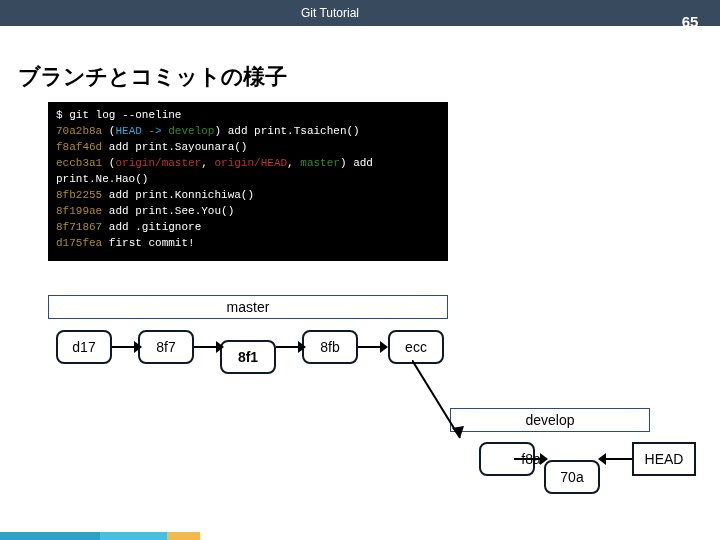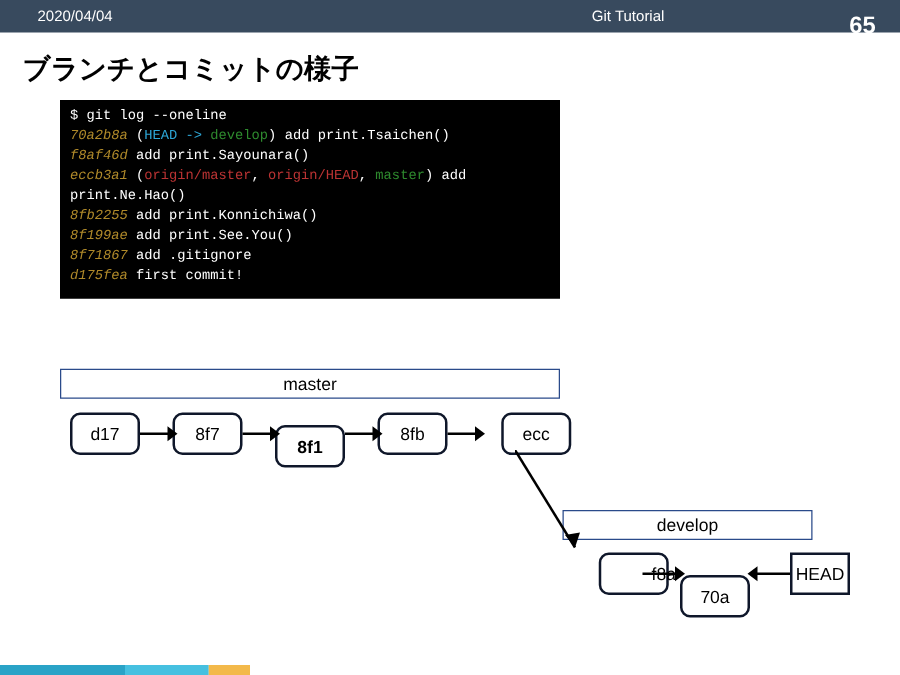--- a/index.html
+++ b/index.html
@@ -1,46 +1,45 @@
 <!DOCTYPE html>
 <html><head>
 <meta charset="utf-8">
 <style>
   * { margin: 0; padding: 0; box-sizing: border-box; }
   body { width: 720px; height: 540px; background: #fff; font-family: "Meiryo", "Hiragino Sans", sans-serif; position: relative; overflow: hidden; }
   .header { height: 26px; background: #384a5e; color: #fff; display: flex; align-items: center; font-size: 12px; }
   .header .date { padding-left: 30px; flex: 1; }
   .header .title { flex: 1; text-align: center; }
-  .header .page { width: 60px; text-align: center; font-size: 19px; font-weight: bold; margin-top: 16px; }
-  .slide-title { font-size: 22px; font-weight: bold; padding: 14px 18px 10px; }
+  .header .page { width: 60px; text-align: center; font-size: 15px; font-weight: bold; margin-top: 16px; }
+  .slide-title { font-size: 22px; font-weight: bold; padding: 14px 18px 10px; margin-top: 22px; }
   .terminal { width: 400px; margin: 0 0 0 48px; background: #000; padding: 6px 8px 10px; font-family: "Consolas","Courier New",monospace; font-size: 11px; line-height: 1.45; color: #fff; }
   .t-time { color: #2e8b2e; }
   .t-user { color: #666; }
   .t-cmd { color: #fff; }
-  .t-hash { color: #b08a2a; font-style: italic; }
+  .t-hash { color: #b08a2a; }
   .t-ref { color: #2da6d6; }
   .t-origin { color: #b33; }
   .t-master { color: #2e8b2e; }
   .t-msg { color: #fff; }
   .branch-label { position: absolute; border: 1px solid #2a4a8a; background: #fff; height: 24px; display: flex; align-items: center; justify-content: center; font-size: 14px; }
   .branch-master { left: 48px; top: 295px; width: 400px; }
   .branch-develop { left: 450px; top: 408px; width: 200px; }
   .commit { position: absolute; width: 56px; height: 34px; border: 2px solid #0f172a; background: #fff; border-radius: 8px; display: flex; align-items: center; justify-content: center; font-size: 14px; }
   .arrow-line { position: absolute; background: #000; }
   .arrow-head { position: absolute; width: 0; height: 0; }
   .footer-accent { position: absolute; left: 0; bottom: 0; height: 8px; width: 200px; display: flex; }
   .footer-accent .a1 { background: #2aa3c7; flex: 3; }
   .footer-accent .a2 { background: #46c0e0; flex: 2; }
   .footer-accent .a3 { background: #f3b94a; flex: 1; }
 </style>
 </head>
 <body>
 
 <div class="header">
-  <div class="date">2020/04/04</div>
   <div class="title">Git Tutorial</div>
   <div class="page">65</div>
 </div>
 
 <div class="slide-title">ブランチとコミットの様子</div>
 
 <div class="terminal">
   <div>
     <span class="t-cmd">$</span>
     <span class="t-cmd">git log --oneline</span>
@@ -76,21 +75,21 @@
     <span class="t-msg">first commit!</span>
   </div>
 </div>
 
 <div class="branch-label branch-master">master</div>
 
 <div class="commit" style="left:56px; top:330px;">d17</div>
 <div class="commit" style="left:138px; top:330px;">8f7</div>
 <div class="commit" style="left:220px; top:340px;font-weight:bold;">8f1</div>
 <div class="commit" style="left:302px; top:330px;">8fb</div>
-<div class="commit" style="left:401px; top:330px;">ecc</div>
+<div class="commit" style="left:388px; top:330px;">ecc</div>
 
 <div class="arrow-line" style="left:112px; top:346px; width:26px; height:2px;"></div>
 <div class="arrow-head" style="left:134px; top:341px; border-left:8px solid #000; border-top:6px solid transparent; border-bottom:6px solid transparent;"></div>
 <div class="arrow-line" style="left:194px; top:346px; width:26px; height:2px;"></div>
 <div class="arrow-head" style="left:216px; top:341px; border-left:8px solid #000; border-top:6px solid transparent; border-bottom:6px solid transparent;"></div>
 <div class="arrow-line" style="left:276px; top:346px; width:26px; height:2px;"></div>
 <div class="arrow-head" style="left:298px; top:341px; border-left:8px solid #000; border-top:6px solid transparent; border-bottom:6px solid transparent;"></div>
 <div class="arrow-line" style="left:358px; top:346px; width:26px; height:2px;"></div>
 <div class="arrow-head" style="left:380px; top:341px; border-left:8px solid #000; border-top:6px solid transparent; border-bottom:6px solid transparent;"></div>
 
@@ -100,21 +99,21 @@
   <line x1="0" y1="0" x2="48" y2="78" stroke="#000" stroke-width="2"></line>
   <polygon points="48,78 40,68 52,66" fill="#000"></polygon>
 </svg>
 
 <div class="commit" style="left:479px; top:442px;padding-left:48px;">f8a</div>
 <div class="commit" style="left:544px; top:460px;text-align:right;">70a</div>
 
 <div class="arrow-line" style="left:514px; top:458px; width:30px; height:2px;"></div>
 <div class="arrow-head" style="left:540px; top:453px; border-left:8px solid #000; border-top:6px solid transparent; border-bottom:6px solid transparent;"></div>
 
-<div class="commit" style="left:632px; top:442px; border-radius:0; width:48px;">HEAD</div>
+<div class="commit" style="left:632px; top:442px; border-radius:0; width:64px;">HEAD</div>
 
 <div class="arrow-line" style="left:600px; top:458px; width:32px; height:2px;"></div>
 <div class="arrow-head" style="left:598px; top:453px; border-right:8px solid #000; border-top:6px solid transparent; border-bottom:6px solid transparent;"></div>
 
 <div class="footer-accent">
   <div class="a1"></div>
   <div class="a2"></div>
   <div class="a3"></div>
 </div>
 

